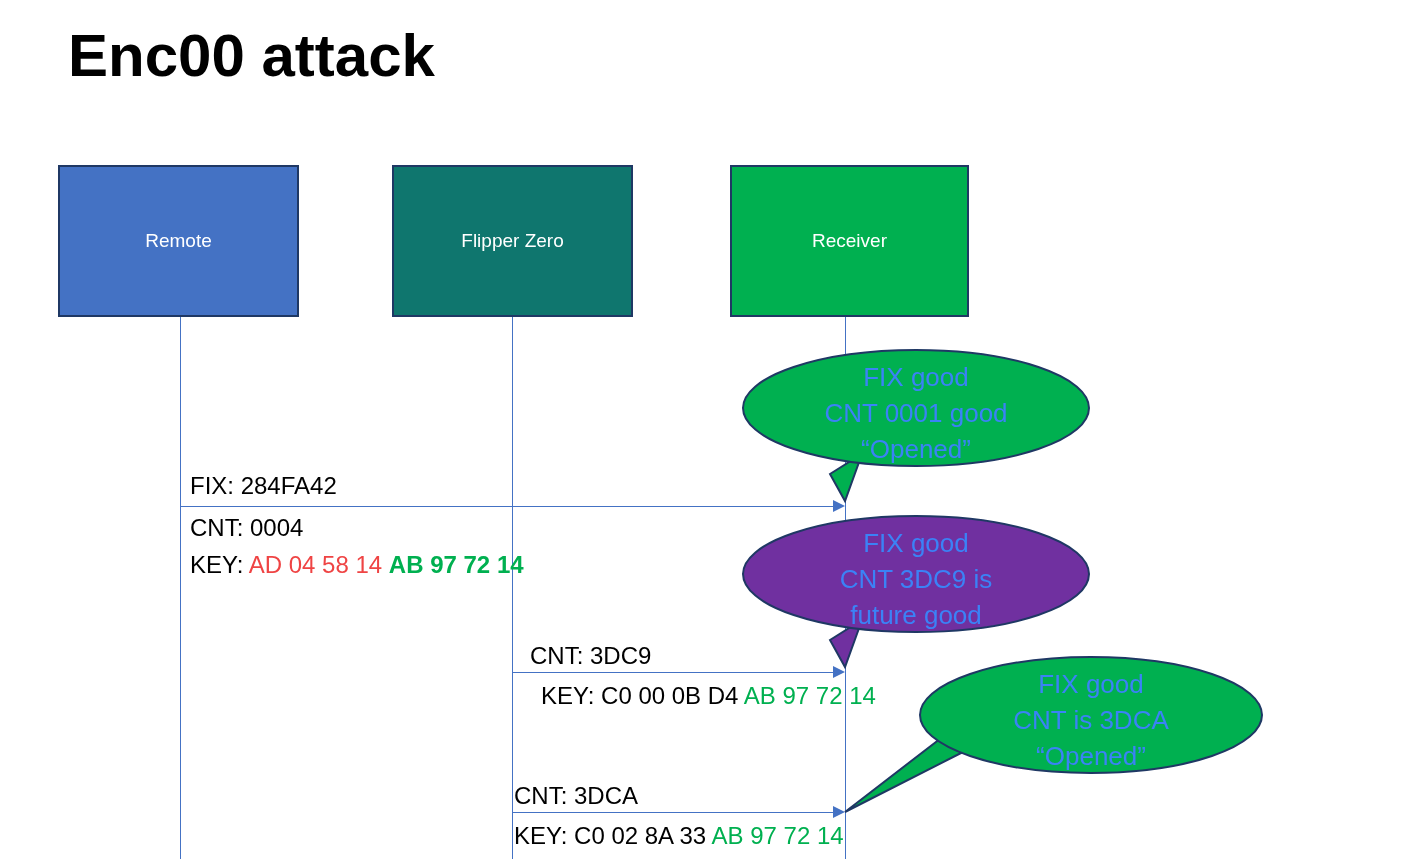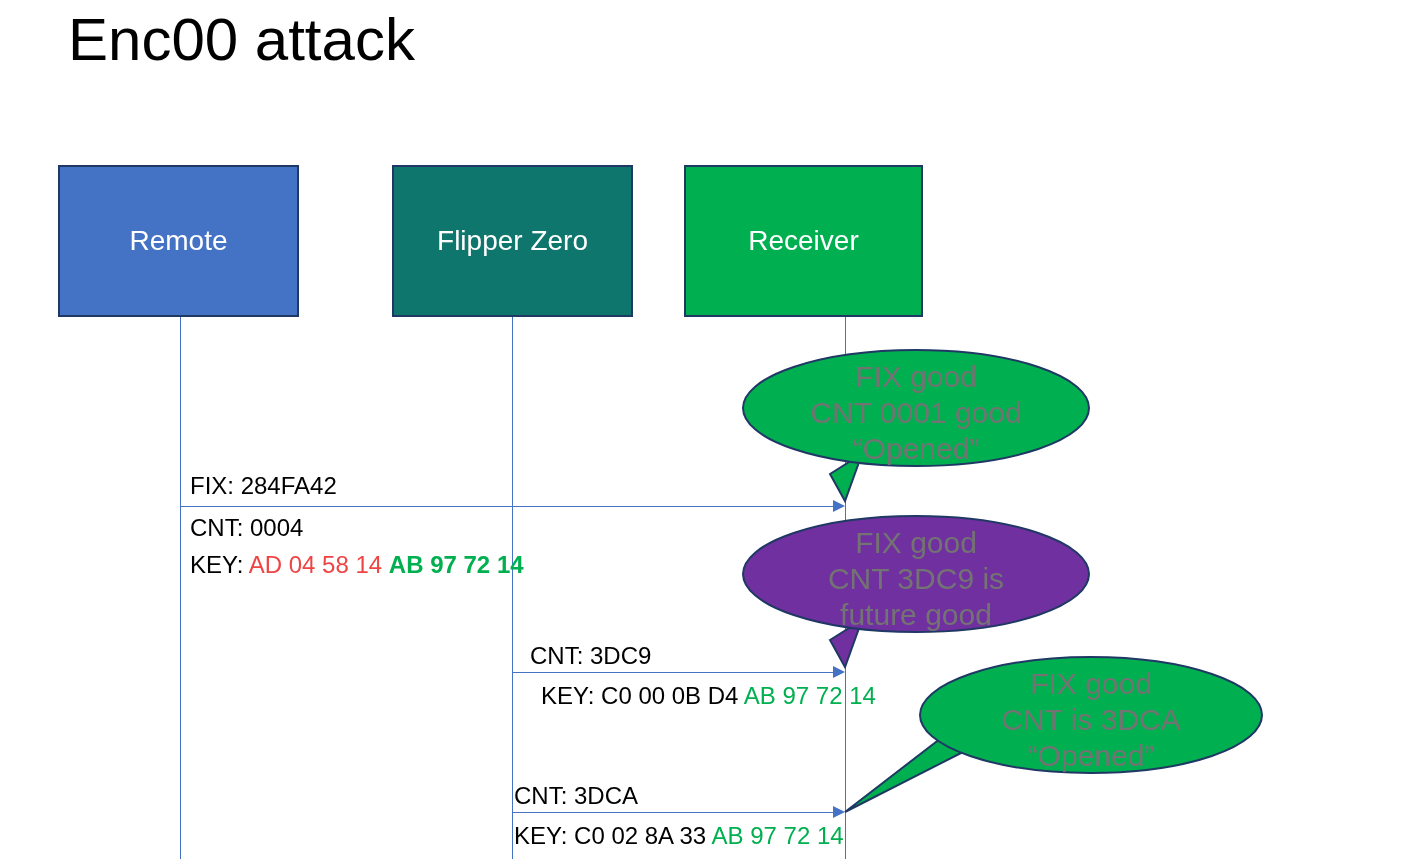--- a/index.html
+++ b/index.html
@@ -16,42 +16,42 @@
   }
   #slide {
     position: relative;
     width: 1408px;
     height: 859px;
     background: #ffffff;
   }
   .title {
     position: absolute;
     left: 68px;
-    top: 2px;
+    top: 18px;
     font-size: 60px;
     line-height: 76px;
     color: #000000;
-    font-weight: 400;
+    font-weight: 700;
     letter-spacing: 0px;
     white-space: nowrap;
   }
   .actor-box {
     position: absolute;
     box-sizing: border-box;
     border: 2px solid #1F3864;
     display: flex;
     align-items: center;
     justify-content: center;
     color: #ffffff;
-    font-size: 28px;
+    font-size: 19px;
     line-height: 26px;
   }
   .actor-remote   { left: 58px;  top: 165px; width: 241px; height: 152px; background: #4472C4; }
   .actor-flipper  { left: 392px; top: 165px; width: 241px; height: 152px; background: #0f766e; }
-  .actor-receiver { left: 684px; top: 165px; width: 239px; height: 152px; background: #00B050; }
+  .actor-receiver { left: 730px; top: 165px; width: 239px; height: 152px; background: #00B050; }
 
   .lifeline {
     position: absolute;
     width: 1px;
     background: #4472C4;
   }
   .ll-remote   { left: 180px; top: 317px; height: 542px; }
   .ll-flipper  { left: 512px; top: 317px; height: 542px; }
   .ll-receiver { left: 845px; top: 317px; height: 542px; }
 
@@ -83,22 +83,22 @@
   .bubble {
     position: absolute;
   }
   .bubble svg { display: block; overflow: visible; }
   .bubble-text {
     position: absolute;
     left: 0;
     top: 0;
     width: 100%;
     text-align: center;
-    color: #737373;
-    font-size: 30px;
+    color: #3b82f6;
+    font-size: 26px;
     line-height: 36px;
     pointer-events: none;
   }
   .bubble-text div { white-space: nowrap; }
 </style>
 </head>
 <body>
 
 <div id="slide">
 

